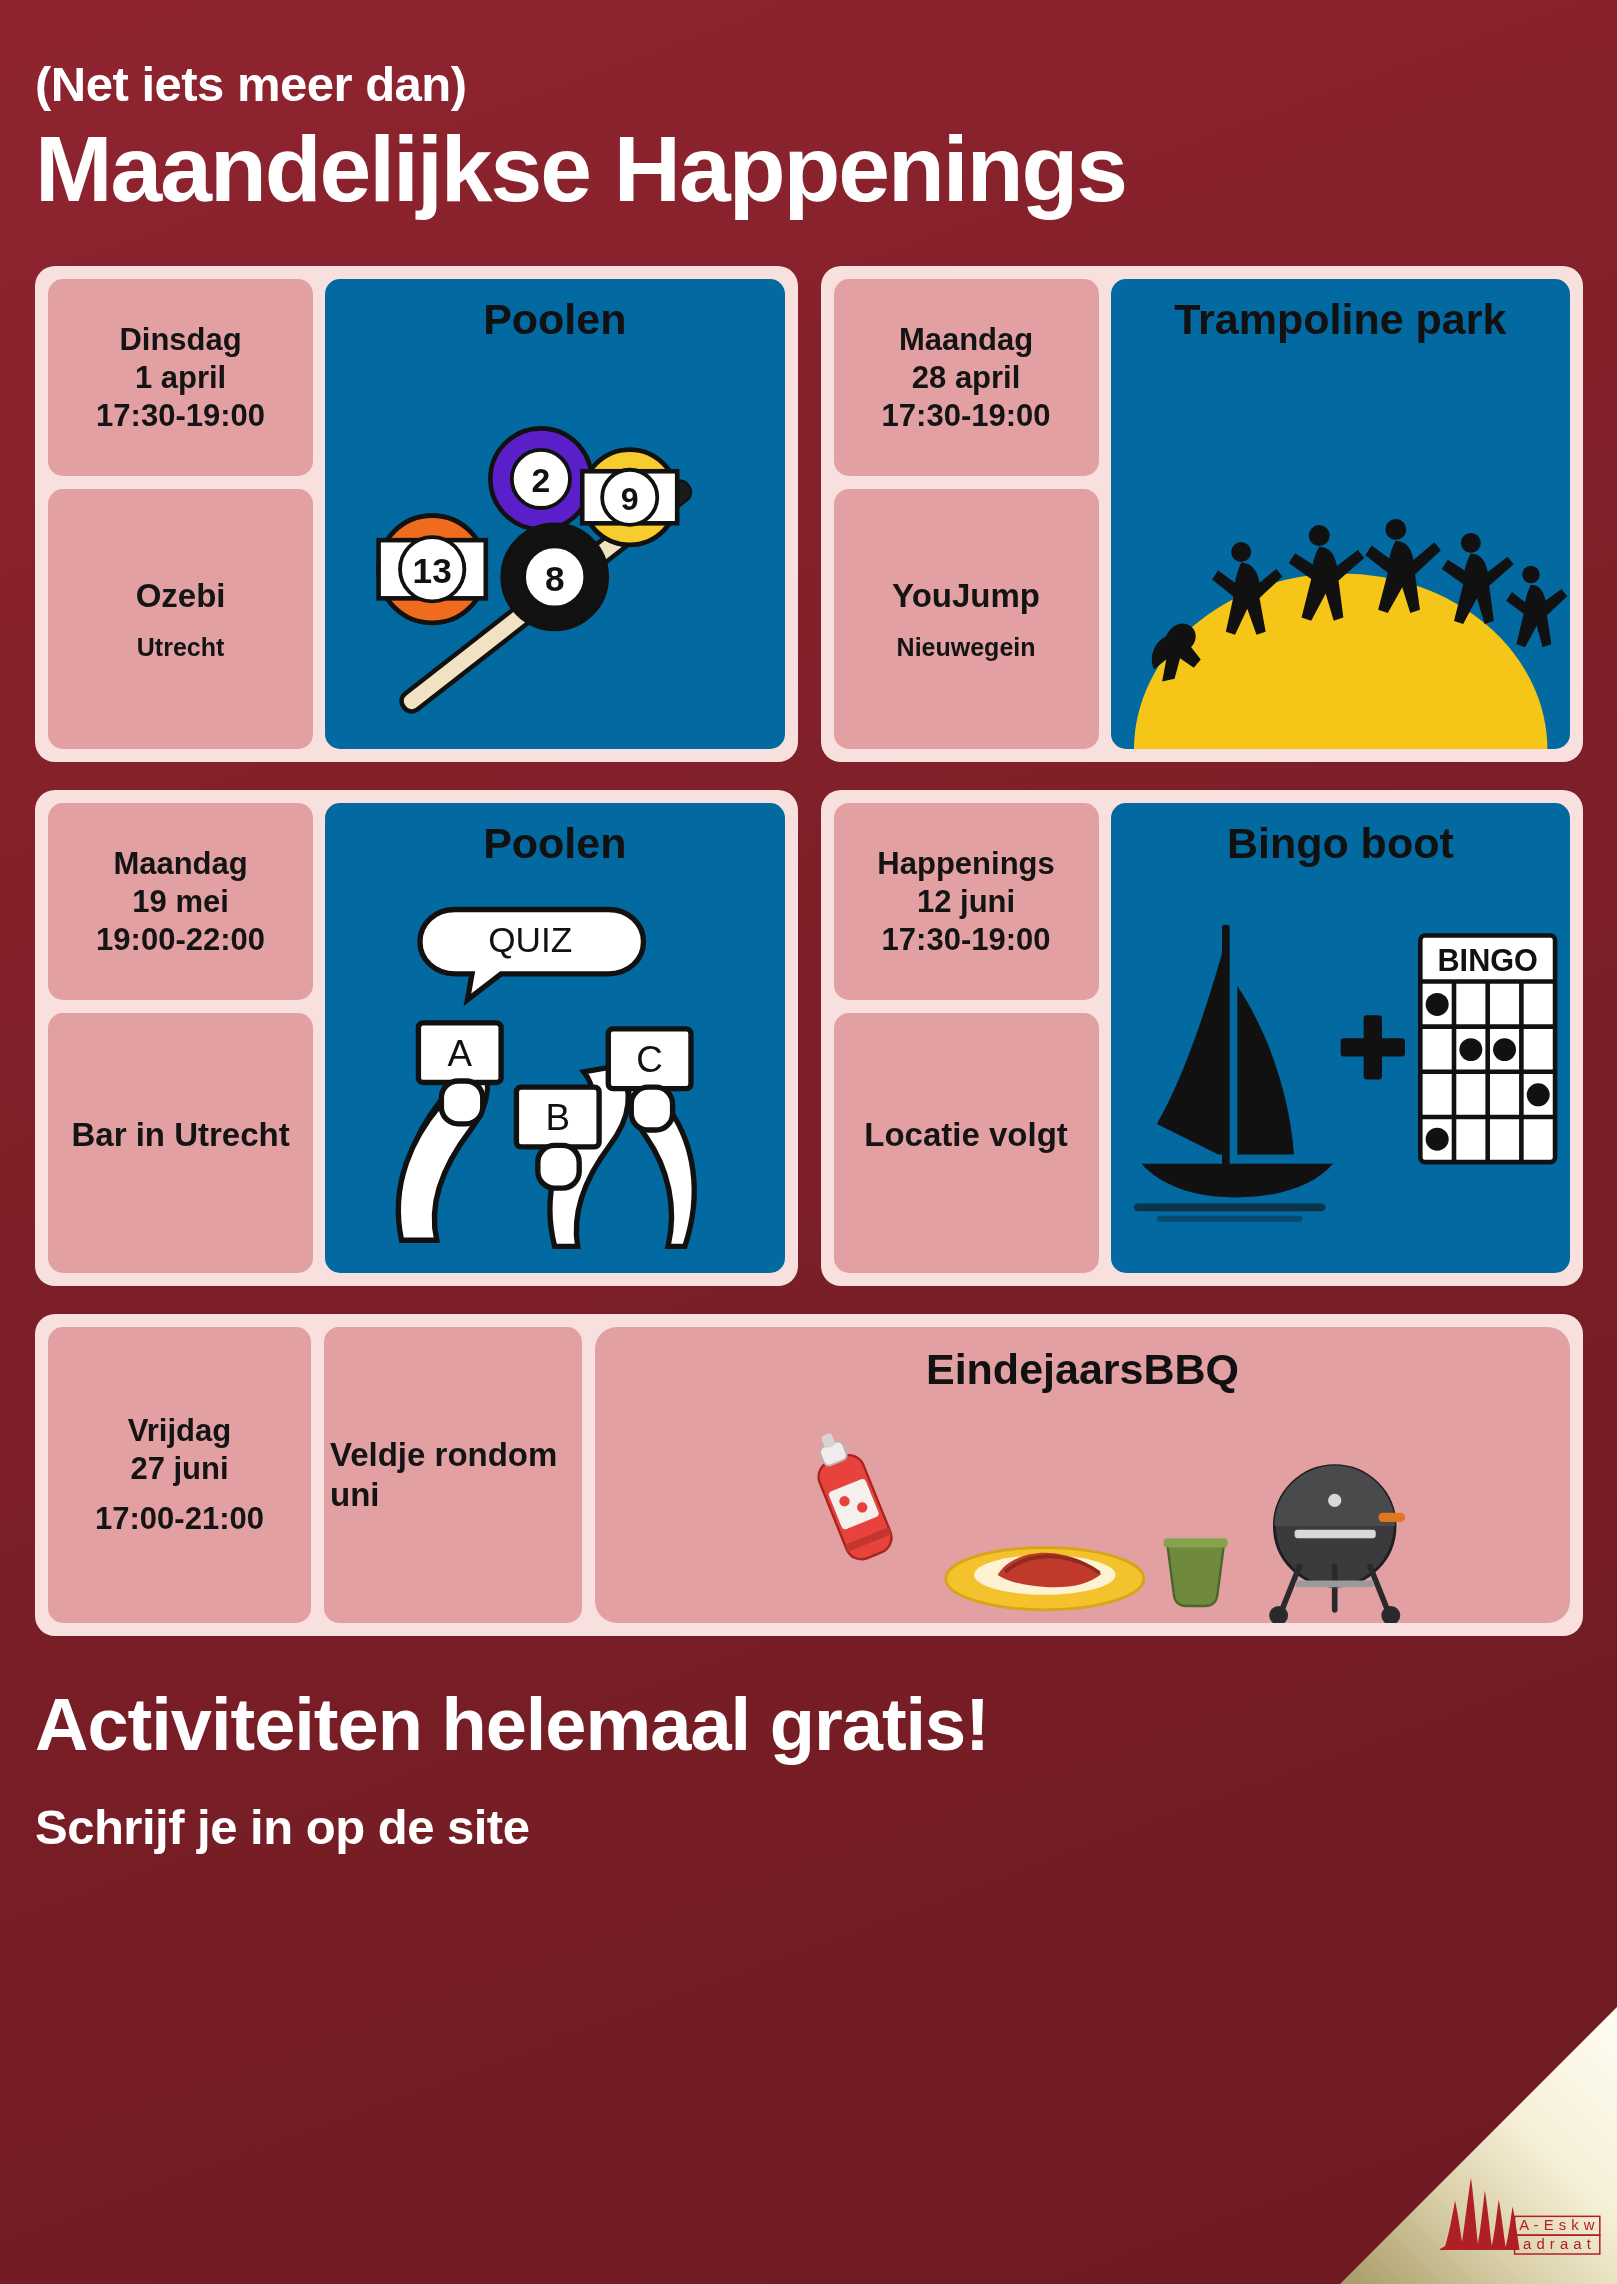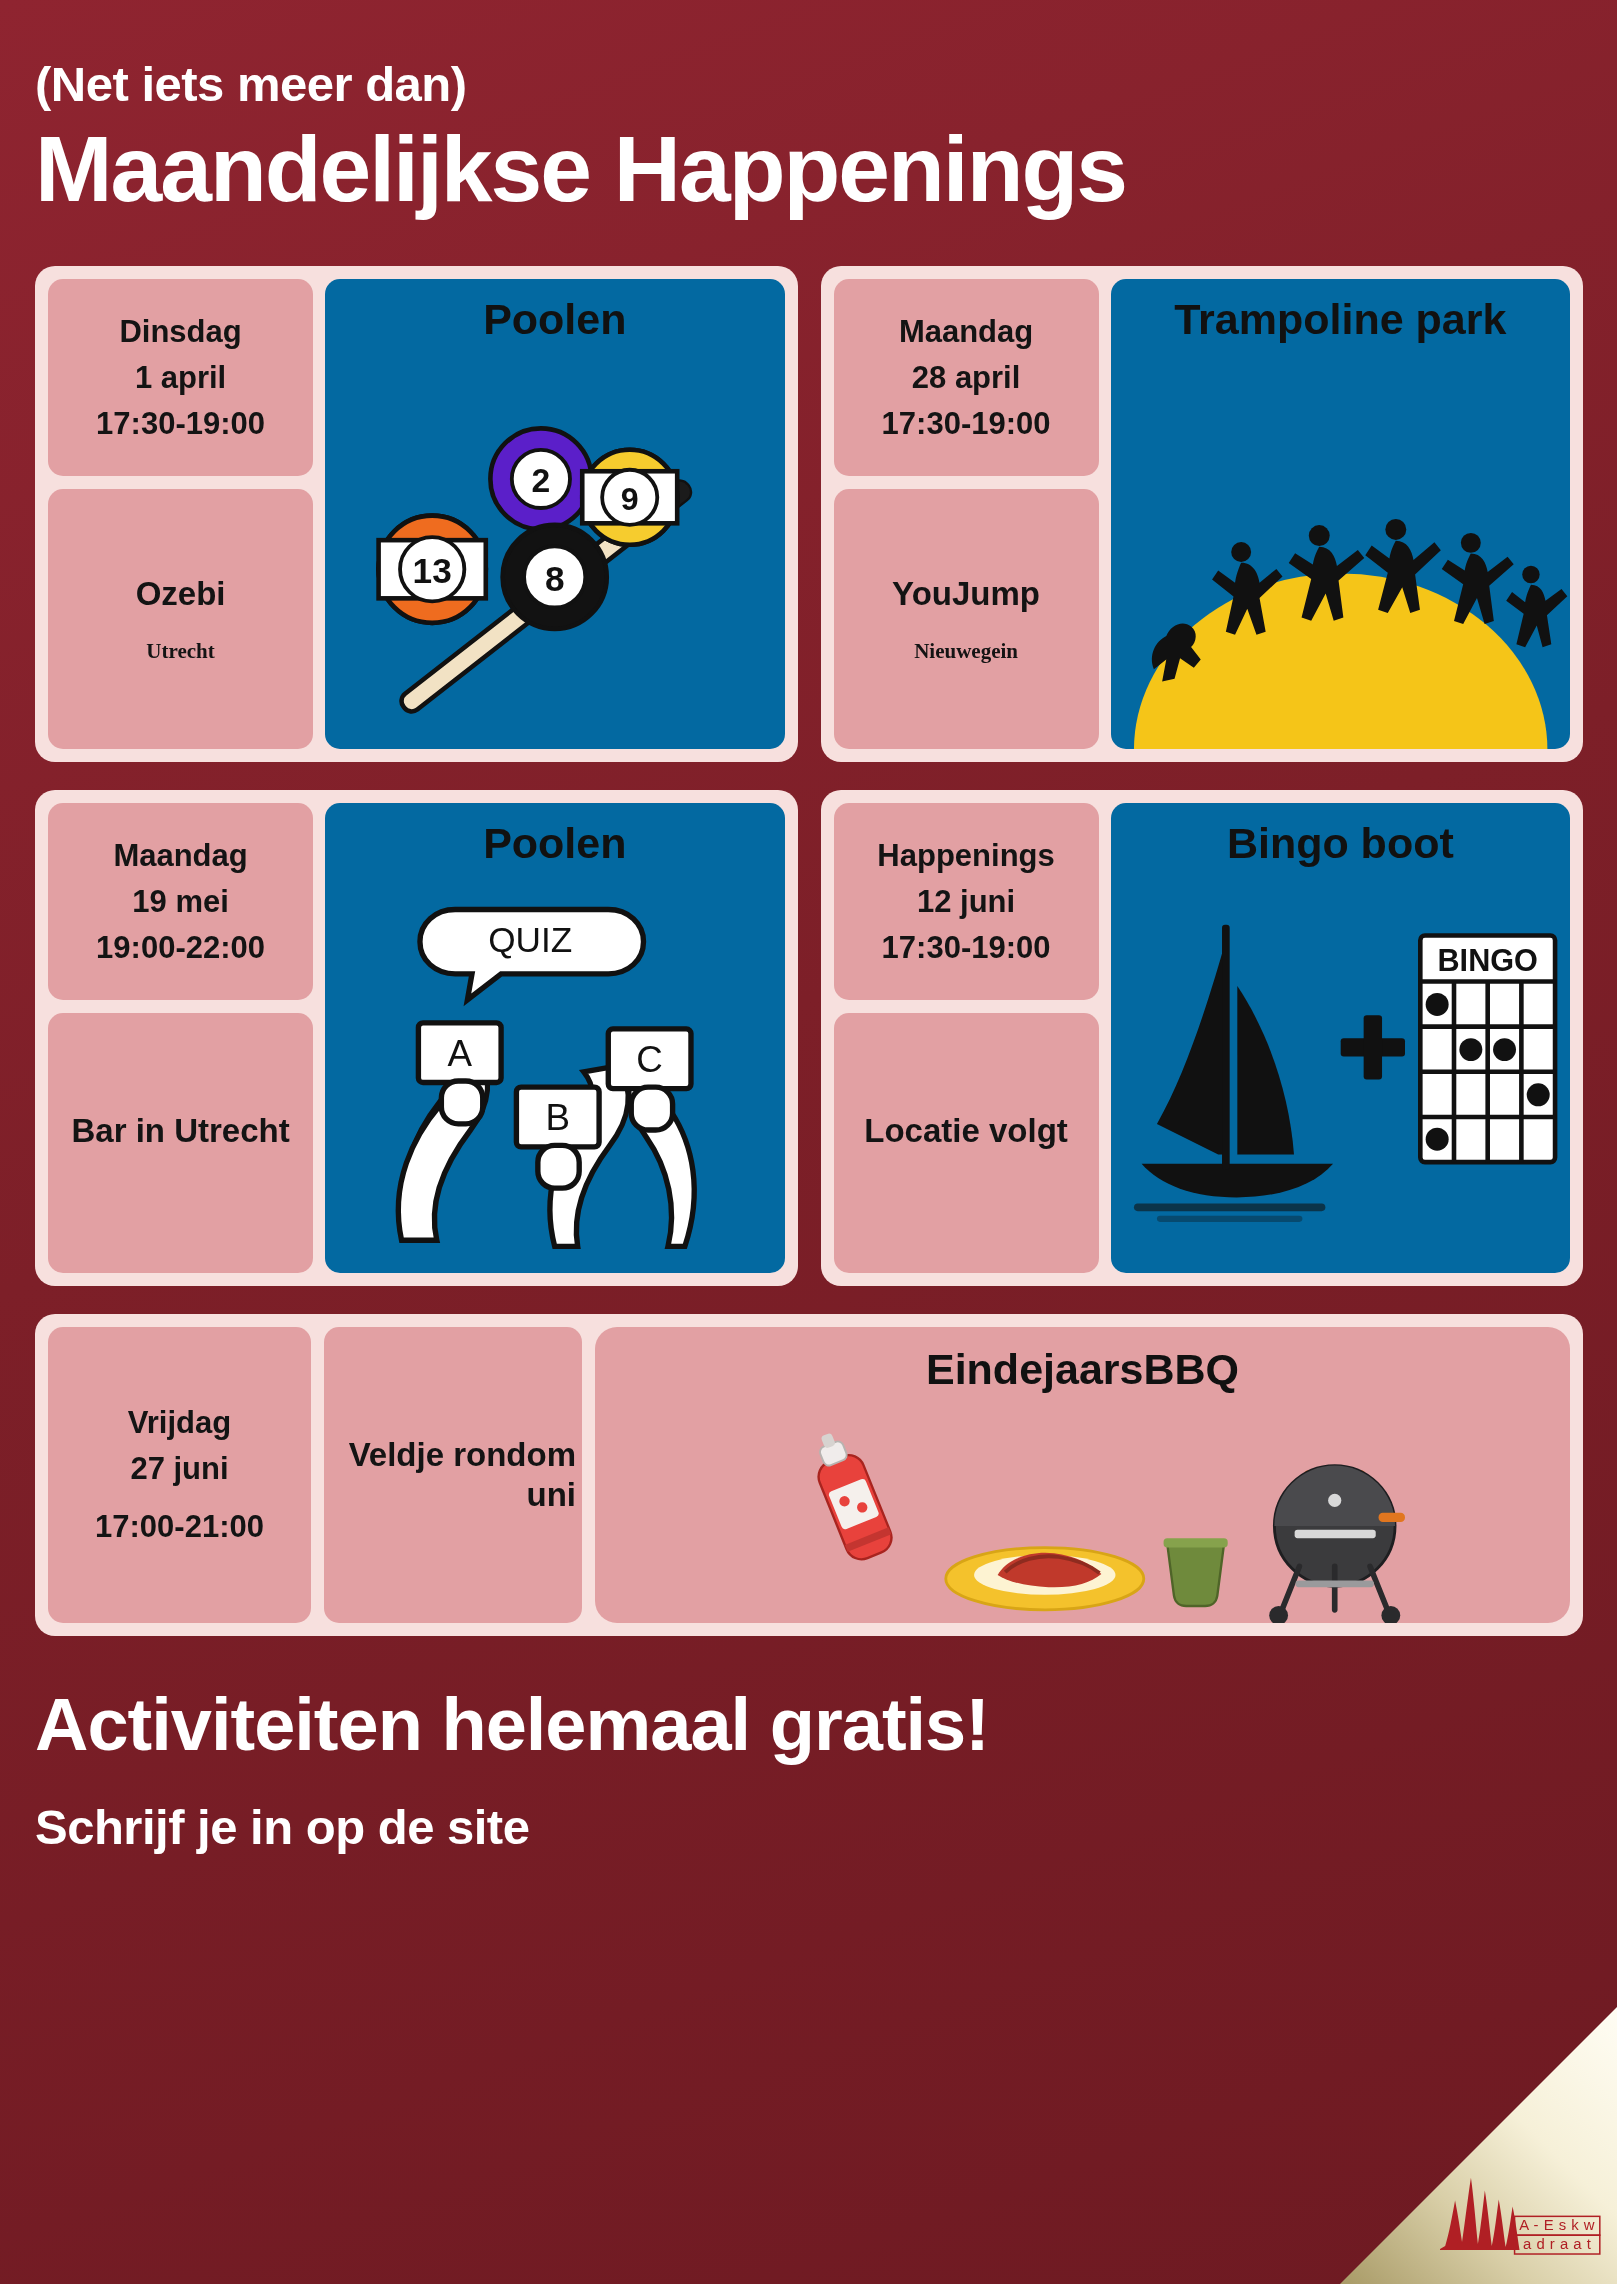--- a/index.html
+++ b/index.html
@@ -67,46 +67,44 @@
     gap: 13px;
   }
   .panel {
     background: #e2a0a3;
     border-radius: 15px;
     color: #141414;
     display: flex;
     flex-direction: column;
     align-items: center;
     justify-content: center;
-    text-align: right;
+    text-align: left;
     box-sizing: border-box;
     padding: 9px 6px;
-    gap: 8px;
   }
   .panel.date {
     flex: 0 0 42%;
   }
   .panel.place {
     flex: 1 1 auto;
   }
   .panel .line {
     font-size: 31px;
     font-weight: bold;
     line-height: 1.22;
   }
   .panel.place .venue {
     font-size: 33px;
     font-weight: bold;
     line-height: 1.2;
   }
   .panel.place .city {
-    font-size: 21px;
+    font-size: 25px;
     font-weight: bold;
     margin-top: 17px;
-    font-family: Liberation Serif, serif;
   }
   .card-right {
     flex: 1 1 auto;
     background: #0369a1;
     border-radius: 15px;
     position: relative;
     overflow: hidden;
     display: flex;
     flex-direction: column;
     align-items: center;

